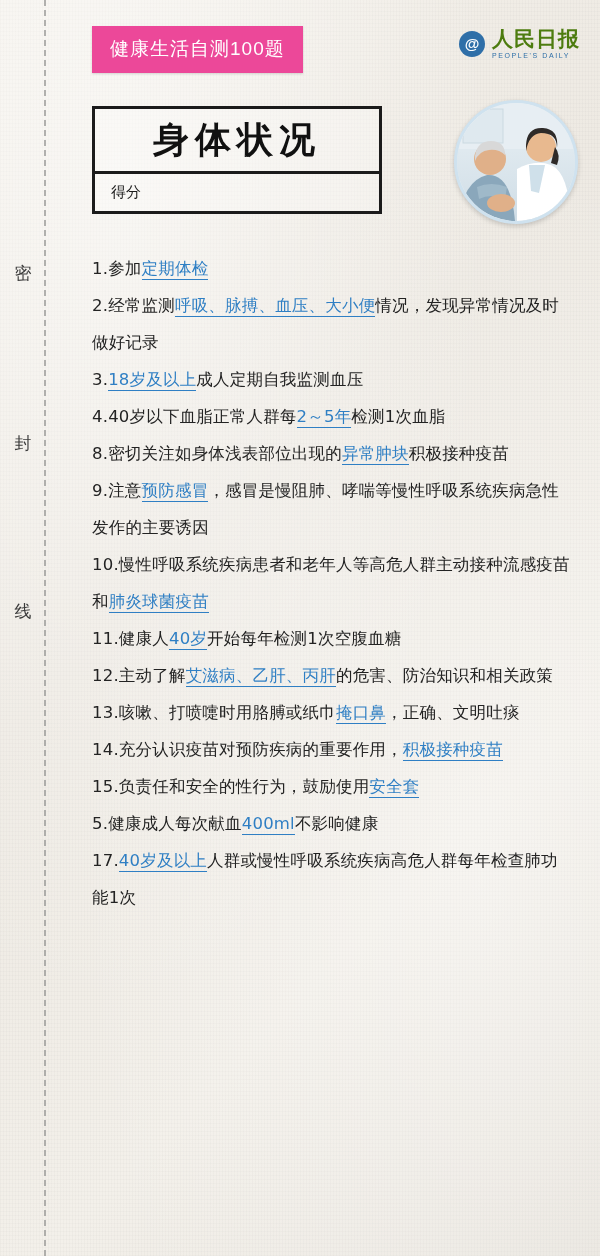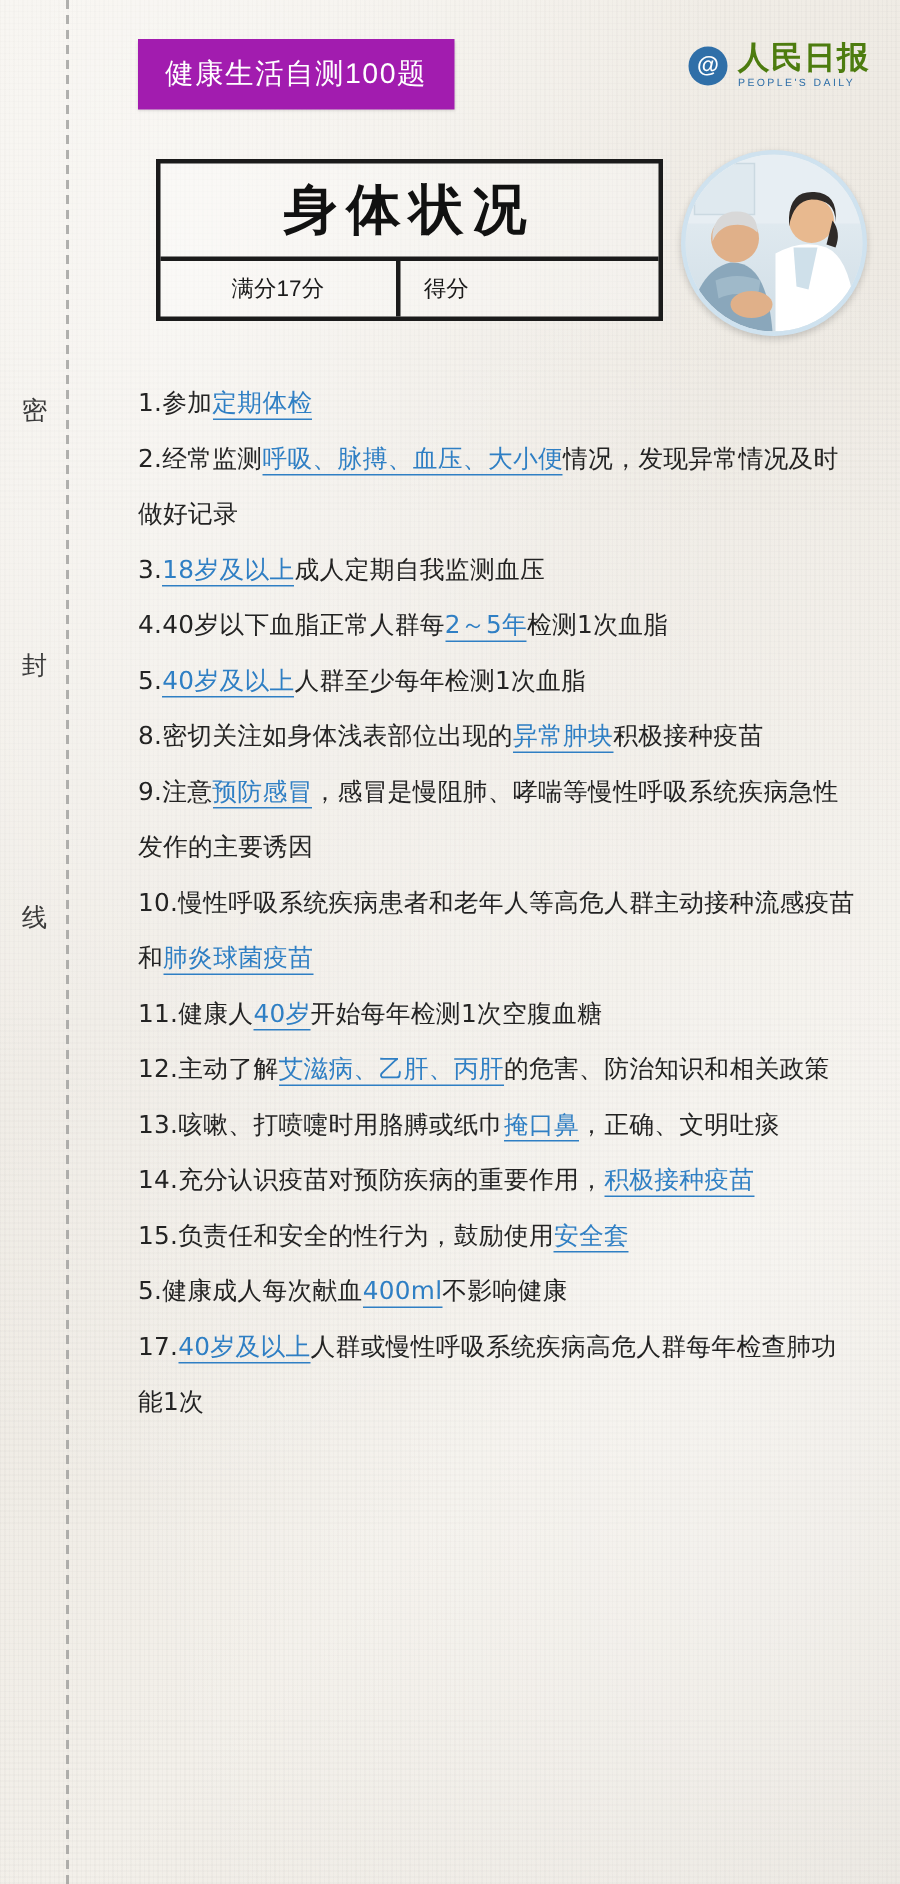--- a/index.html
+++ b/index.html
@@ -76,21 +76,21 @@
 
   
   .header-row {
     position: relative;
     height: 98px;
   }
   .title-banner {
     position: absolute;
     left: 34px;
     top: 26px;
-    background: #a21caf;
+    background: #ec4899;
     color: #ffffff;
     font-size: 19px;
     letter-spacing: 1px;
     padding: 10px 18px 11px 18px;
     box-shadow: 0 1px 2px rgba(0,0,0,0.15);
     white-space: nowrap;
   }
   .brand {
     position: absolute;
     right: 20px;
@@ -124,23 +124,23 @@
     margin-top: 3px;
   }
 
   
   .card-area {
     position: relative;
     height: 150px;
   }
   .section-box {
     position: absolute;
-    left: 46px;
+    left: 34px;
     top: 8px;
-    width: 338px;
+    width: 290px;
     border: 3px solid #1b1b1b;
     background: rgba(255,255,255,0.25);
   }
   .section-title {
     height: 62px;
     display: flex;
     align-items: center;
     justify-content: center;
     font-size: 36px;
     font-weight: bold;
@@ -219,21 +219,20 @@
         <div class="brand-cn">人民日报</div>
         <div class="brand-en">PEOPLE'S DAILY</div>
       </div>
     </div>
   </div>
 
   <div class="card-area">
     <div class="section-box">
       <div class="section-title">身体状况</div>
       <div class="section-split">
-        <div class="score-cell left">满分17分</div>
         <div class="score-cell right">得分</div>
       </div>
     </div>
 
     <div class="photo-circle">
       <svg width="118" height="118" viewBox="0 0 118 118" aria-hidden="true">
         <defs>
           <clipPath id="cc">
               <circle cx="59" cy="59" r="59"></circle>
             </clipPath>
@@ -261,21 +260,20 @@
         </g>
       </svg>
     </div>
   </div>
 
   <div class="list" id="qlist">
       <div class="q"><span>1.参加</span><span class="lk">定期体检</span></div>
       <div class="q"><span>2.经常监测</span><span class="lk">呼吸、脉搏、血压、大小便</span><span>情况，发现异常情况及时做好记录</span></div>
       <div class="q"><span>3.</span><span class="lk">18岁及以上</span><span>成人定期自我监测血压</span></div>
       <div class="q"><span>4.40岁以下血脂正常人群每</span><span class="lk">2～5年</span><span>检测1次血脂</span></div>
-      <div class="q"><span>5.</span><span class="lk">40岁及以上</span><span>人群至少每年检测1次血脂</span></div>
       <div class="q"><span>8.密切关注如身体浅表部位出现的</span><span class="lk">异常肿块</span><span>积极接种疫苗</span></div>
       <div class="q"><span>9.注意</span><span class="lk">预防感冒</span><span>，感冒是慢阻肺、哮喘等慢性呼吸系统疾病急性发作的主要诱因</span></div>
       <div class="q"><span>10.慢性呼吸系统疾病患者和老年人等高危人群主动接种流感疫苗和</span><span class="lk">肺炎球菌疫苗</span></div>
       <div class="q"><span>11.健康人</span><span class="lk">40岁</span><span>开始每年检测1次空腹血糖</span></div>
       <div class="q"><span>12.主动了解</span><span class="lk">艾滋病、乙肝、丙肝</span><span>的危害、防治知识和相关政策</span></div>
       <div class="q"><span>13.咳嗽、打喷嚏时用胳膊或纸巾</span><span class="lk">掩口鼻</span><span>，正确、文明吐痰</span></div>
       <div class="q"><span>14.充分认识疫苗对预防疾病的重要作用，</span><span class="lk">积极接种疫苗</span></div>
       <div class="q"><span>15.负责任和安全的性行为，鼓励使用</span><span class="lk">安全套</span></div>
       <div class="q"><span>5.健康成人每次献血</span><span class="lk">400ml</span><span>不影响健康</span></div>
       <div class="q"><span>17.</span><span class="lk">40岁及以上</span><span>人群或慢性呼吸系统疾病高危人群每年检查肺功能1次</span></div>

